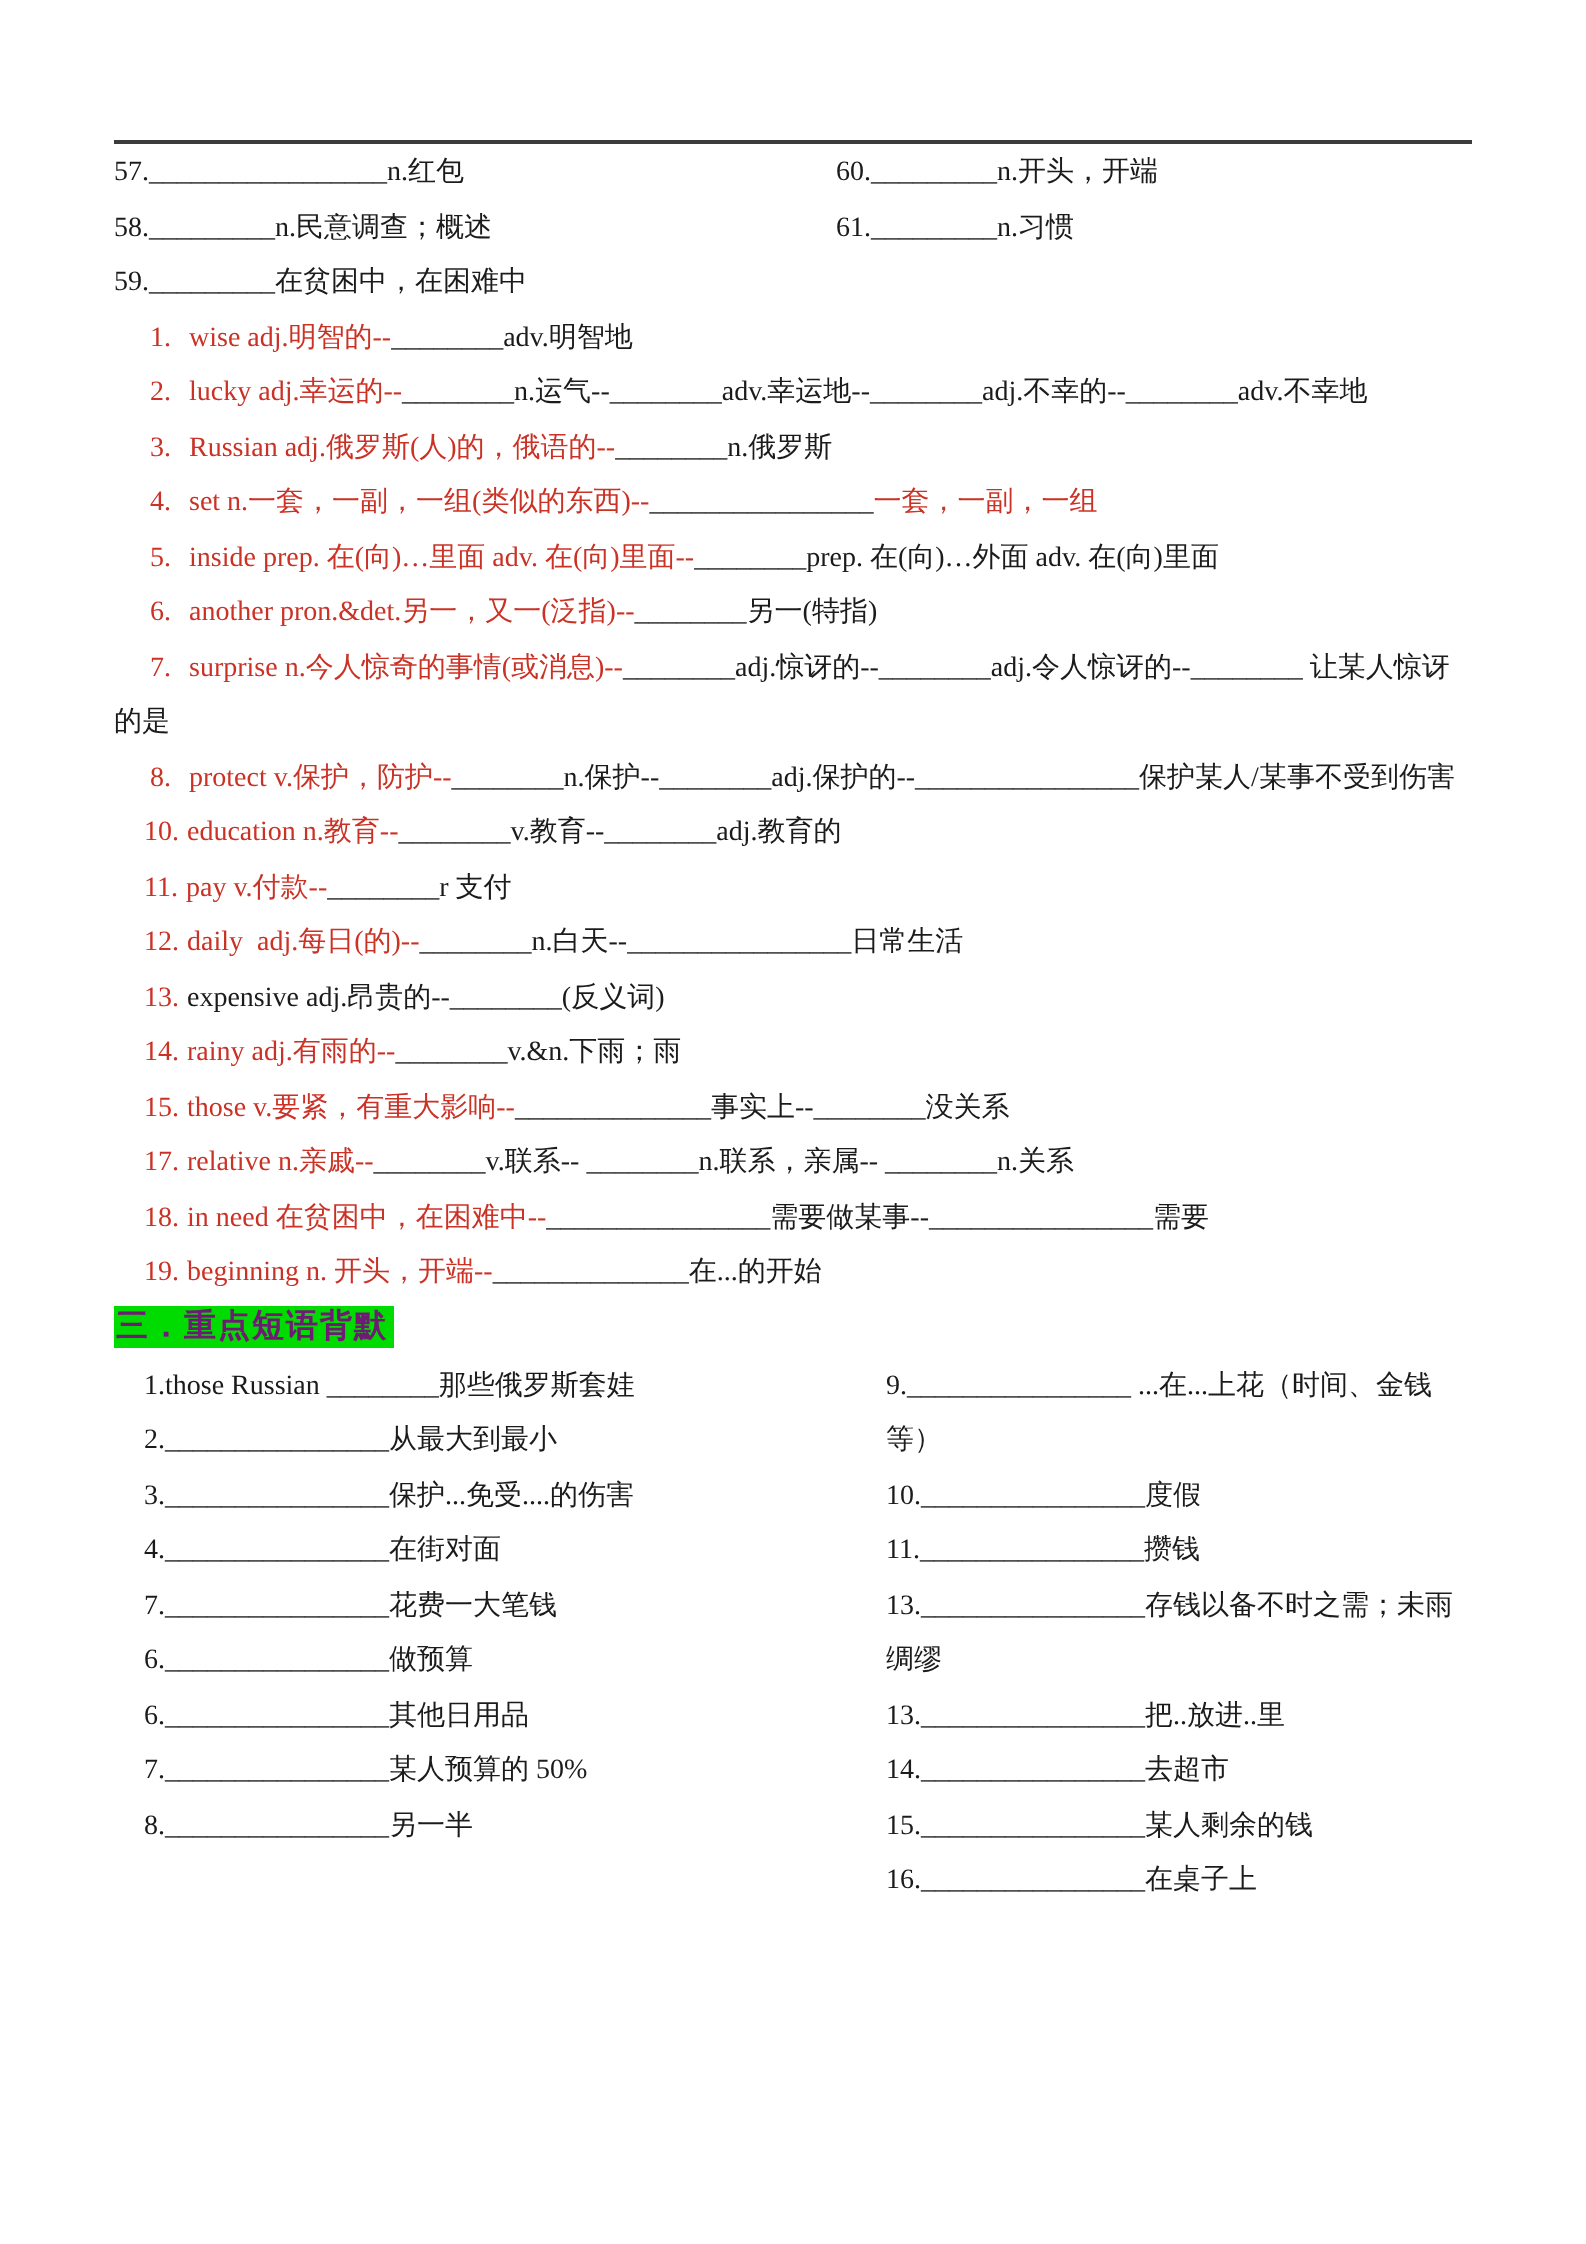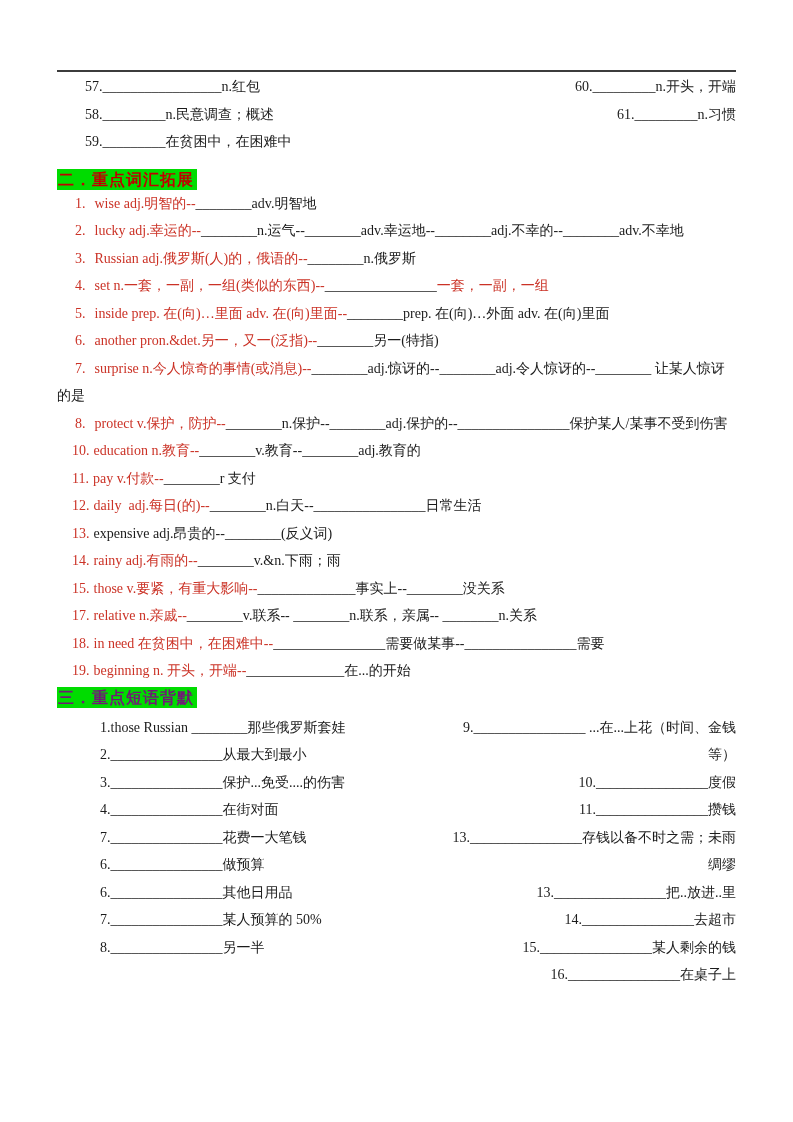--- a/index.html
+++ b/index.html
@@ -21,37 +21,37 @@
   }
   .row{
     line-height:27.5px;
     min-height:27.5px;
     white-space:pre-wrap;
     word-break:break-word;
   }
   .r{color:#cb3226;}
   .k{color:#1b1b1b;}
   .twocol{display:flex;}
-  .twocol .colL{width:361px;flex:0 0 361px;margin-left:28px;}
-  .twocol .colR{flex:1 1 auto;text-align:right;}
+  .twocol .colL{width:361px;flex:0 0 361px;}
+  .twocol .colR{flex:1 1 auto;}
   .sec3 .colL{width:358px;flex:0 0 358px;}
   .sec3 .colL .row{padding-left:15px;}
   .sec3 .colR{flex:1 1 auto;}
   .hl{
     display:inline-block;
     margin:0;
     font-size:16px;
     font-weight:bold;
     line-height:21px;
     padding:0 3px 0 1px;
     letter-spacing:1px;
   }
   .hl-wrap2{margin-top:13px;height:21px;}
   .hl-wrap3{margin-top:2px;height:21px;}
-  .sec3{margin-top:6px;}
+  .sec3{margin-top:6px;gap:28px;}
   
   .n1{margin-left:18px;margin-right:9px;}
   .n2{margin-left:15px;margin-right:4px;}
 </style>
 </head>
 <body>
 
 <div class="page">
 
   <hr class="toprule">
@@ -61,23 +61,20 @@
         <div class="row k">57._________________n.红包</div>
         <div class="row k">58._________n.民意调查；概述</div>
         <div class="row k">59._________在贫困中，在困难中</div>
       </div>
     <div class="colR" id="s1R">
         <div class="row k">60._________n.开头，开端</div>
         <div class="row k">61._________n.习惯</div>
       </div>
   </div>
 
-  <div class="hl-wrap2">
-    <h2 class="hl" id="hl2" style="background: rgb(0, 220, 0); color: rgb(192, 0, 0);">二．重点词汇拓展</h2>
-  </div>
 
   <div id="s2">
       <div class="row"><span class="r n1">1.</span><span class="r">wise adj.明智的--</span><span class="k">________adv.明智地</span></div>
       <div class="row"><span class="r n1">2.</span><span class="r">lucky adj.幸运的--</span><span class="k">________n.运气--________adv.幸运地--________adj.不幸的--________adv.不幸地</span></div>
       <div class="row"><span class="r n1">3.</span><span class="r">Russian adj.俄罗斯(人)的，俄语的--</span><span class="k">________n.俄罗斯</span></div>
       <div class="row"><span class="r n1">4.</span><span class="r">set n.一套，一副，一组(类似的东西)--</span><span class="k">________________</span><span class="r">一套，一副，一组</span></div>
       <div class="row"><span class="r n1">5.</span><span class="r">inside prep. 在(向)…里面 adv. 在(向)里面--</span><span class="k">________prep. 在(向)…外面 adv. 在(向)里面</span></div>
       <div class="row"><span class="r n1">6.</span><span class="r">another pron.&amp;det.另一，又一(泛指)--</span><span class="k">________另一(特指)</span></div>
       <div class="row"><span class="r n1">7.</span><span class="r">surprise n.今人惊奇的事情(或消息)--</span><span class="k">________adj.惊讶的--________adj.令人惊讶的--________ 让某人惊讶的是</span></div>
       <div class="row"><span class="r n1">8.</span><span class="r">protect v.保护，防护--</span><span class="k">________n.保护--________adj.保护的--________________保护某人/某事不受到伤害</span></div>

